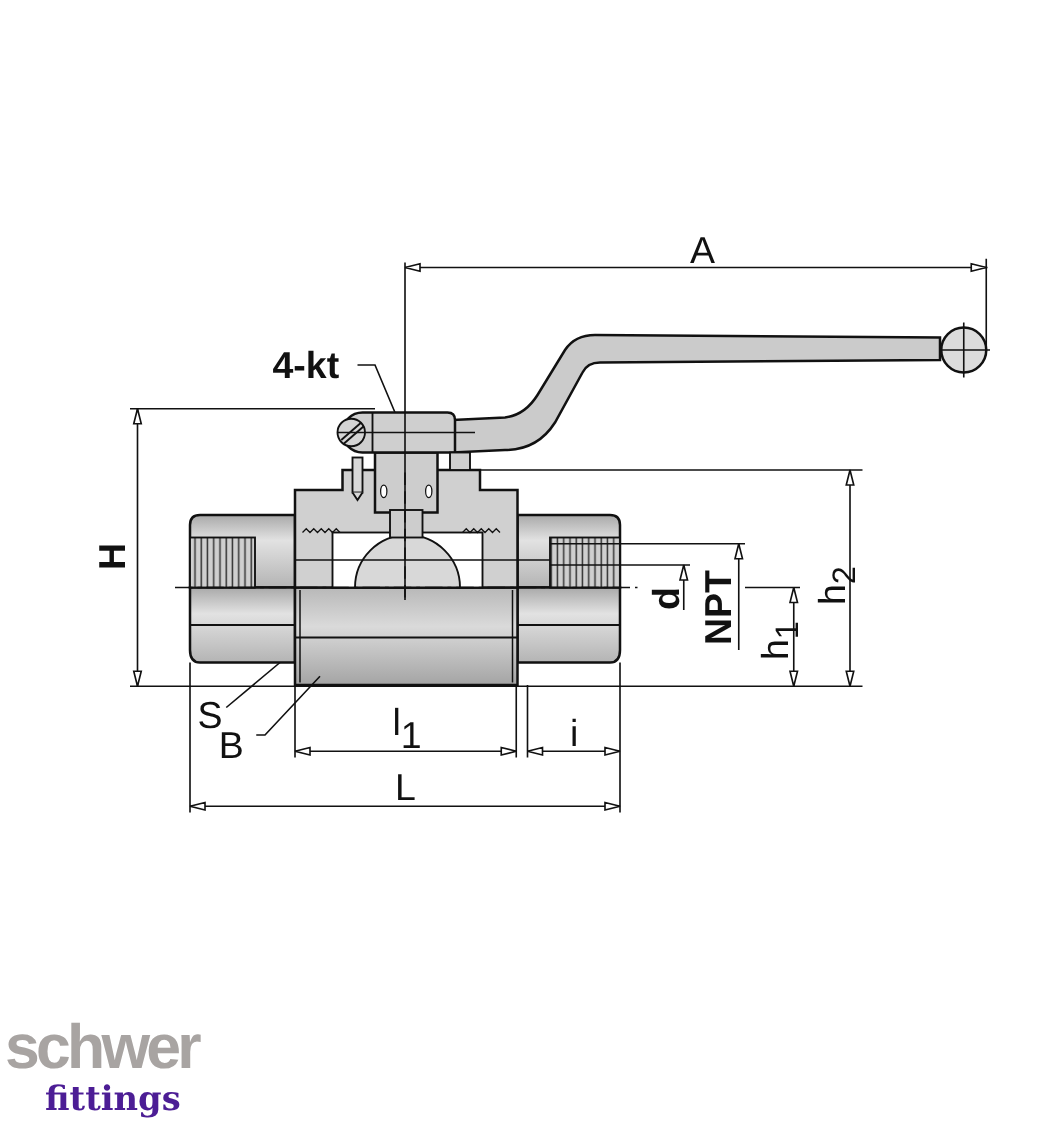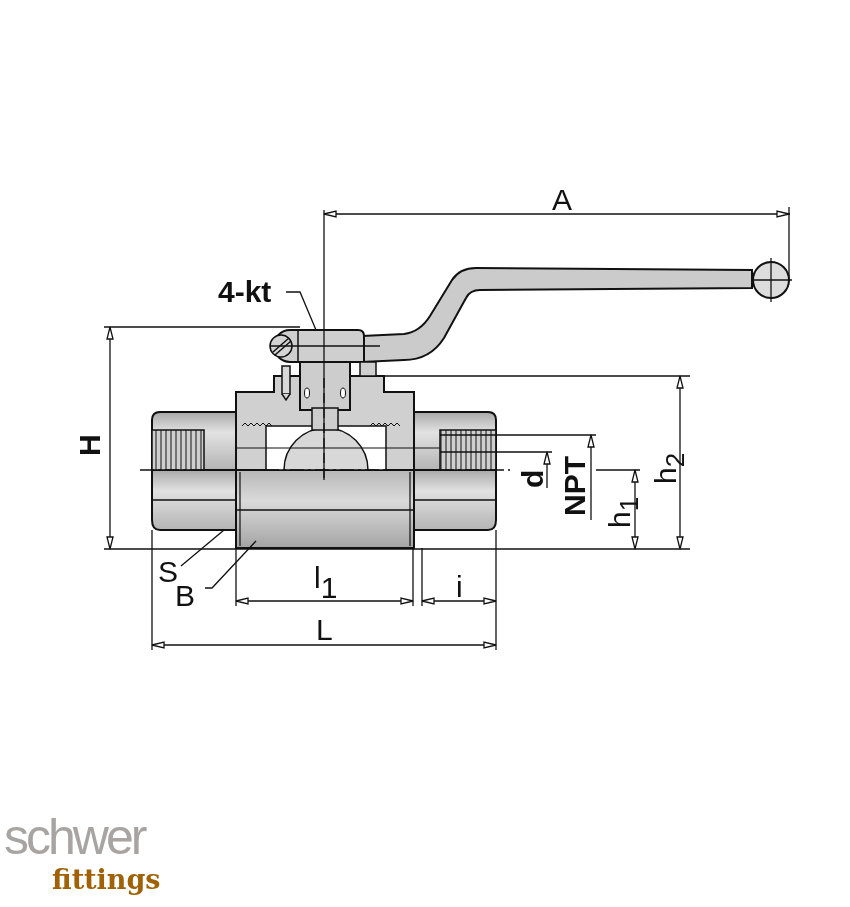--- a/index.html
+++ b/index.html
@@ -1,20 +1,20 @@
 <!DOCTYPE html>
 <html><head>
 <meta charset="utf-8">
 <style>
   html, body { margin:0; padding:0; background:#ffffff; }
   body { width:850px; height:907px; position:relative; overflow:hidden; font-family:"Liberation Sans", sans-serif; }
   #drawing { position:absolute; left:0; top:0; width:850px; height:907px; }
   .dimtxt { font-family:"Liberation Sans", sans-serif; font-size:30px; fill:#111; }
-  .logo-schwer { position:absolute; left:4px; top:812px; font-family:"Liberation Sans", sans-serif; font-weight:normal; font-size:50px; letter-spacing:-3px; color:#a8a4a2; line-height:1; }
-  .logo-fittings { position:absolute; left:52px; top:866px; font-family:"DejaVu Serif", serif; font-weight:bold; font-size:27px; letter-spacing:0px; color:#a16207; line-height:1; }
+  .logo-schwer { position:absolute; left:4px; top:812px; font-family:"Liberation Sans", sans-serif; font-weight:bold; font-size:50px; letter-spacing:-3px; color:#a8a4a2; line-height:1; }
+  .logo-fittings { position:absolute; left:36px; top:866px; font-family:"DejaVu Serif", serif; font-weight:bold; font-size:27px; letter-spacing:0px; color:#4c1d95; line-height:1; }
 </style>
 </head>
 <body>
 
 <svg id="drawing" viewBox="0 0 850 907" xmlns="http://www.w3.org/2000/svg">
   <defs>
     <linearGradient id="gBody" x1="0" y1="0" x2="0" y2="1">
       <stop offset="0" stop-color="#a9a9a9"></stop>
       <stop offset="0.35" stop-color="#e2e2e2"></stop>
       <stop offset="1" stop-color="#b4b4b4"></stop>

